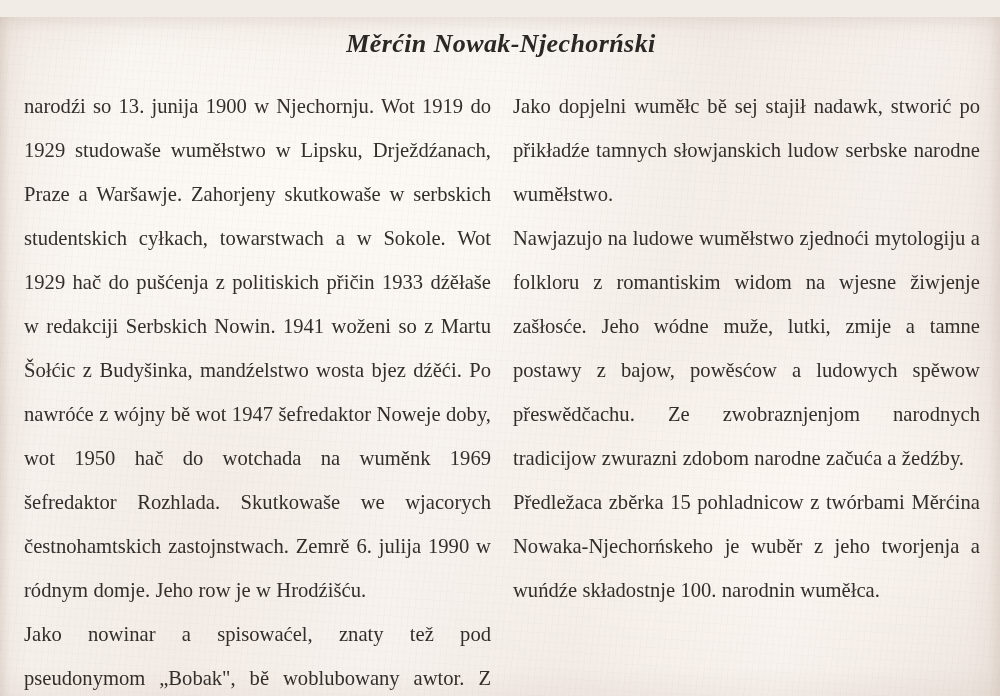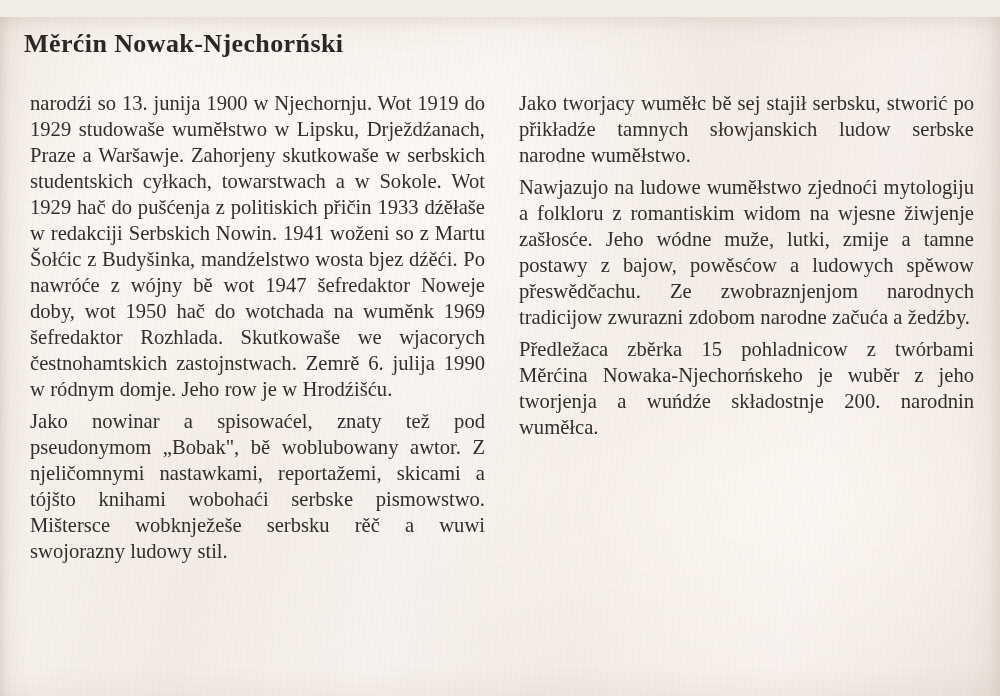--- a/index.html
+++ b/index.html
@@ -46,20 +46,22 @@
     pointer-events: none;
     opacity: 0.30;
     background-image:
       repeating-linear-gradient(96deg, rgba(176,154,140,0.13) 0px, rgba(176,154,140,0.13) 1px, rgba(255,255,255,0) 1px, rgba(255,255,255,0) 6px),
       repeating-linear-gradient(3deg, rgba(168,146,132,0.09) 0px, rgba(168,146,132,0.09) 1px, rgba(255,255,255,0) 1px, rgba(255,255,255,0) 9px);
   }
 
   .title {
     position: relative;
     z-index: 2;
+    text-align: center;
+    font-style: italic;
     font-weight: bold;
     font-size: 26px;
     letter-spacing: 0.4px;
     color: #2b2724;
     padding-top: 12px;
     padding-bottom: 7px;
   }
 
   .columns {
     position: relative;
@@ -67,25 +69,25 @@
     display: flex;
     align-items: flex-start;
     gap: 22px;
   }
   .column {
     width: 467px;
     flex: 0 0 467px;
   }
 
   .para {
-    margin: 6px;
+    margin: 0;
     text-align: justify;
     text-justify: inter-word;
     font-size: 20.6px;
-    line-height: 26px;
+    line-height: 44px;
     color: #332e2b;
     hyphens: manual;
     word-spacing: 0.2px;
   }
   
   .para:last-child { margin-bottom: 0; }
 
   .col-right .para { }
 </style>
 </head>
@@ -96,19 +98,19 @@
   <h1 class="title">Měrćin Nowak-Njechorński</h1>
 
   <div class="columns">
 
     <div class="column col-left">
       <p class="para">narodźi so 13. junija 1900 w Njechornju. Wot 1919 do 1929 studowaše wuměłstwo w Lipsku, Drježdźanach, Praze a Waršawje. Zahorjeny skutkowaše w serbskich studentskich cyłkach, towarstwach a w Sokole. Wot 1929 hač do pušćenja z politiskich přičin 1933 dźěłaše w redakciji Serbskich Nowin. 1941 woženi so z Martu Šołćic z Budyšinka, mandźelstwo wosta bjez dźěći. Po nawróće z wójny bě wot 1947 šefredaktor Noweje doby, wot 1950 hač do wotchada na wuměnk 1969 šefredaktor Rozhlada. Skutkowaše we wjacorych čestnohamtskich zastojnstwach. Zemrě 6. julija 1990 w ródnym domje. Jeho row je w Hrodźišću.</p>
       <p class="para">Jako nowinar a spisowaćel, znaty tež pod pseudonymom „Bobak", bě woblubowany awtor. Z njeličomnymi nastawkami, reportažemi, skicami a tójšto knihami wobohaći serbske pismowstwo. Mištersce wobknježeše serbsku rěč a wuwi swojorazny ludowy stil.</p>
     </div>
 
     <div class="column col-right">
-      <p class="para">Jako tworjacy wuměłc bě sej stajił serbsku, stworić po přikładźe tamnych słowjanskich ludow serbske narodne wuměłstwo.</p>
+      <p class="para">Jako dopjelni wuměłc bě sej stajił nadawk, stworić po přikładźe tamnych słowjanskich ludow serbske narodne wuměłstwo.</p>
       <p class="para">Nawjazujo na ludowe wuměłstwo zjednoći mytologiju a folkloru z romantiskim widom na wjesne žiwjenje zašłosće. Jeho wódne muže, lutki, zmije a tamne postawy z bajow, powěsćow a ludowych spěwow přeswědčachu. Ze zwobraznjenjom narodnych tradicijow zwurazni zdobom narodne začuća a žedźby.</p>
-      <p class="para">Předležaca zběrka 15 pohladnicow z twórbami Měrćina Nowaka-Njechorńskeho je wuběr z jeho tworjenja a wuńdźe składostnje 200. narodnin wuměłca.</p>
+      <p class="para">Předležaca zběrka 15 pohladnicow z twórbami Měrćina Nowaka-Njechorńskeho je wuběr z jeho tworjenja a wuńdźe składostnje 100. narodnin wuměłca.</p>
     </div>
 
   </div>
 </div>
 
 </body></html>

